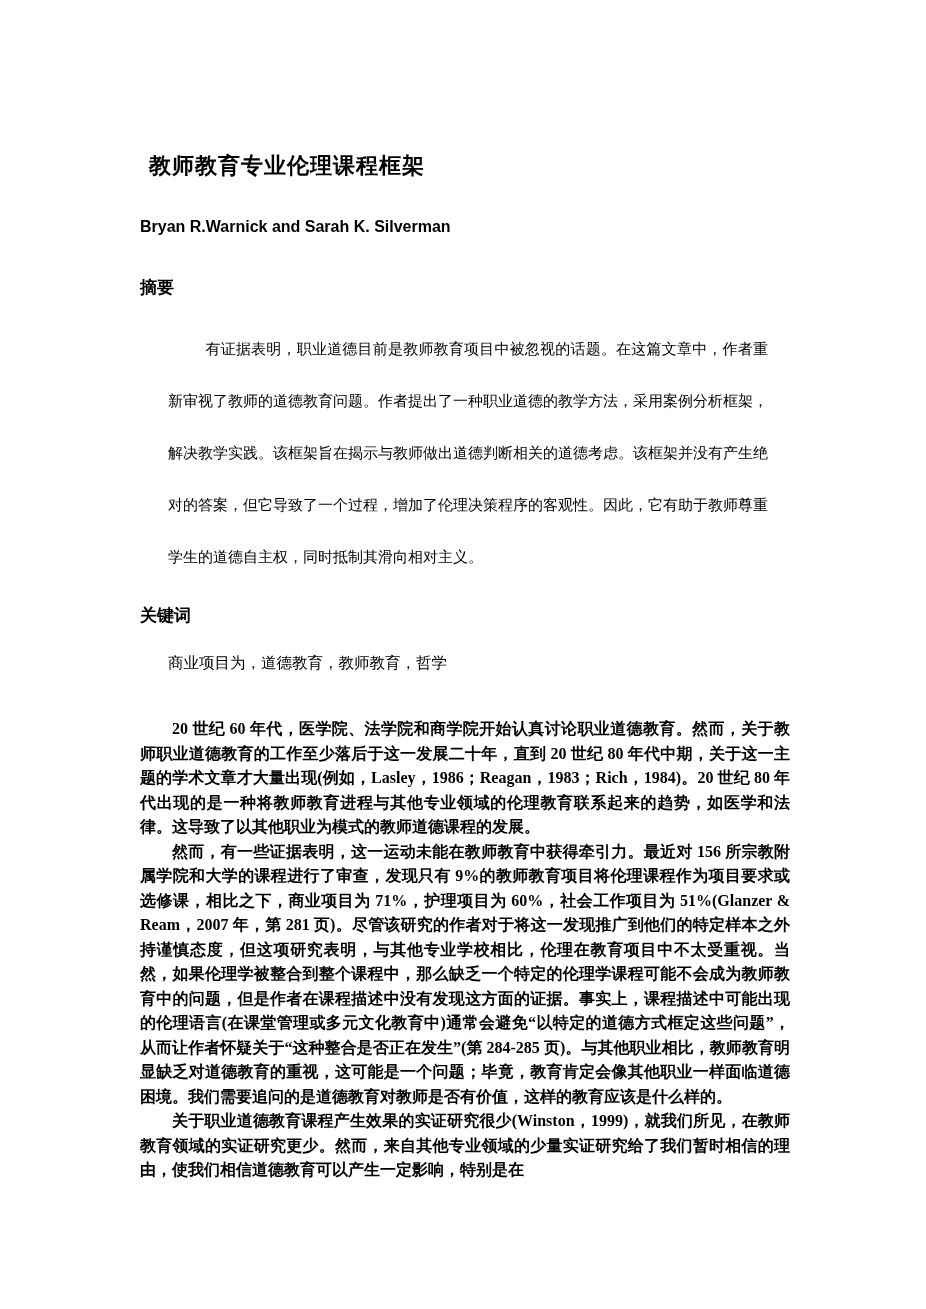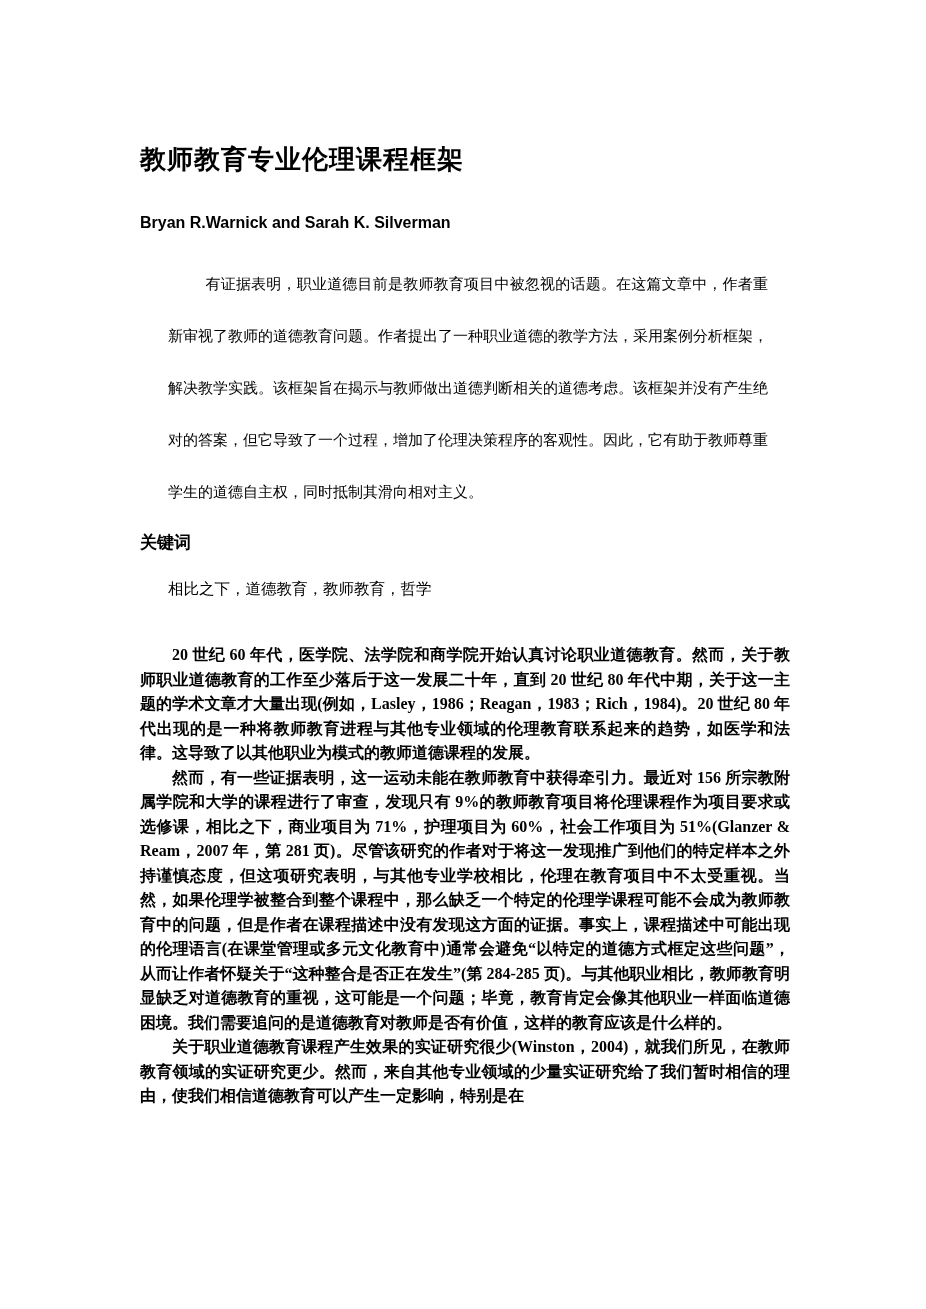--- a/index.html
+++ b/index.html
@@ -13,43 +13,43 @@
     height: 1309px;
     margin: 0 auto;
     background: #ffffff;
     box-sizing: border-box;
     padding: 143px 136px 40px 140px;
     overflow: hidden;
     color: #000000;
     font-family: "Liberation Serif", "DejaVu Serif", serif;
   }
   .doc-title {
-    margin: 0;
+    margin: 9px;
     font-family: "Liberation Sans", "DejaVu Sans", sans-serif;
-    font-size: 26px;
+    font-size: 22px;
     font-weight: 700;
     line-height: 1.3;
     letter-spacing: 1px;
   }
   .authors {
     margin: 36px 0 0 0;
     font-family: "Liberation Sans", "DejaVu Sans", sans-serif;
     font-size: 16px;
     font-weight: 700;
     line-height: 1.3;
   }
   .section-heading {
     margin: 40px 0 0 0;
     font-family: "Liberation Sans", "DejaVu Sans", sans-serif;
     font-size: 17px;
     font-weight: 700;
     line-height: 1.3;
   }
   .section-heading.keywords-h {
-    margin-top: 14px;
+    margin-top: 22px;
   }
   .abstract {
     margin: 24px 0 0 28px;
     width: 600px;
     font-size: 15px;
     line-height: 52px;
     text-align: justify;
     text-indent: 2.5em;
   }
   .keywords {
@@ -72,26 +72,27 @@
 </style>
 </head>
 <body>
 
 <div class="page">
 
   <h1 class="doc-title">教师教育专业伦理课程框架</h1>
 
   <p class="authors">Bryan R.Warnick and Sarah K. Silverman</p>
 
+  <h2 class="section-heading">摘要</h2>
 
   <p class="abstract">有证据表明，职业道德目前是教师教育项目中被忽视的话题。在这篇文章中，作者重新审视了教师的道德教育问题。作者提出了一种职业道德的教学方法，采用案例分析框架，解决教学实践。该框架旨在揭示与教师做出道德判断相关的道德考虑。该框架并没有产生绝对的答案，但它导致了一个过程，增加了伦理决策程序的客观性。因此，它有助于教师尊重学生的道德自主权，同时抵制其滑向相对主义。</p>
 
   <h2 class="section-heading keywords-h">关键词</h2>
 
-  <p class="keywords">相比之下，道德教育，教师教育，哲学</p>
+  <p class="keywords">商业项目为，道德教育，教师教育，哲学</p>
 
   <div class="body-text">
     <p class="body-para">20 世纪 60 年代，医学院、法学院和商学院开始认真讨论职业道德教育。然而，关于教师职业道德教育的工作至少落后于这一发展二十年，直到 20 世纪 80 年代中期，关于这一主题的学术文章才大量出现(例如，Lasley，1986；Reagan，1983；Rich，1984)。20 世纪 80 年代出现的是一种将教师教育进程与其他专业领域的伦理教育联系起来的趋势，如医学和法律。这导致了以其他职业为模式的教师道德课程的发展。</p>
     <p class="body-para">然而，有一些证据表明，这一运动未能在教师教育中获得牵引力。最近对 156 所宗教附属学院和大学的课程进行了审查，发现只有 9%的教师教育项目将伦理课程作为项目要求或选修课，相比之下，商业项目为 71%，护理项目为 60%，社会工作项目为 51%(Glanzer &amp; Ream，2007 年，第 281 页)。尽管该研究的作者对于将这一发现推广到他们的特定样本之外持谨慎态度，但这项研究表明，与其他专业学校相比，伦理在教育项目中不太受重视。当然，如果伦理学被整合到整个课程中，那么缺乏一个特定的伦理学课程可能不会成为教师教育中的问题，但是作者在课程描述中没有发现这方面的证据。事实上，课程描述中可能出现的伦理语言(在课堂管理或多元文化教育中)通常会避免“以特定的道德方式框定这些问题”，从而让作者怀疑关于“这种整合是否正在发生”(第 284-285 页)。与其他职业相比，教师教育明显缺乏对道德教育的重视，这可能是一个问题；毕竟，教育肯定会像其他职业一样面临道德困境。我们需要追问的是道德教育对教师是否有价值，这样的教育应该是什么样的。</p>
-    <p class="body-para">关于职业道德教育课程产生效果的实证研究很少(Winston，2004)，就我们所见，在教师教育领域的实证研究更少。然而，来自其他专业领域的少量实证研究给了我们暂时相信的理由，使我们相信道德教育可以产生一定影响，特别是在</p>
+    <p class="body-para">关于职业道德教育课程产生效果的实证研究很少(Winston，1999)，就我们所见，在教师教育领域的实证研究更少。然而，来自其他专业领域的少量实证研究给了我们暂时相信的理由，使我们相信道德教育可以产生一定影响，特别是在</p>
   </div>
 
 </div>
 
 </body></html>

